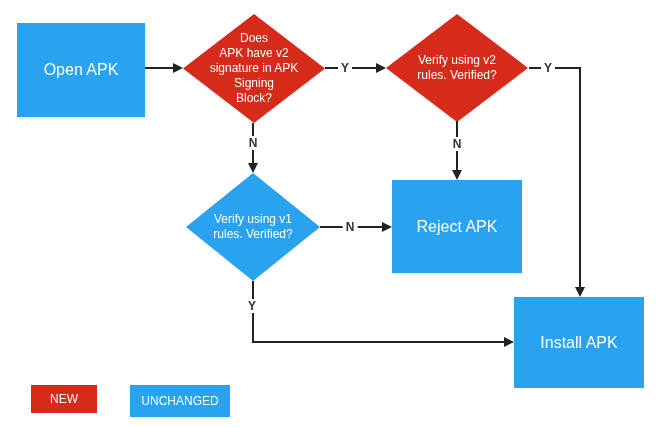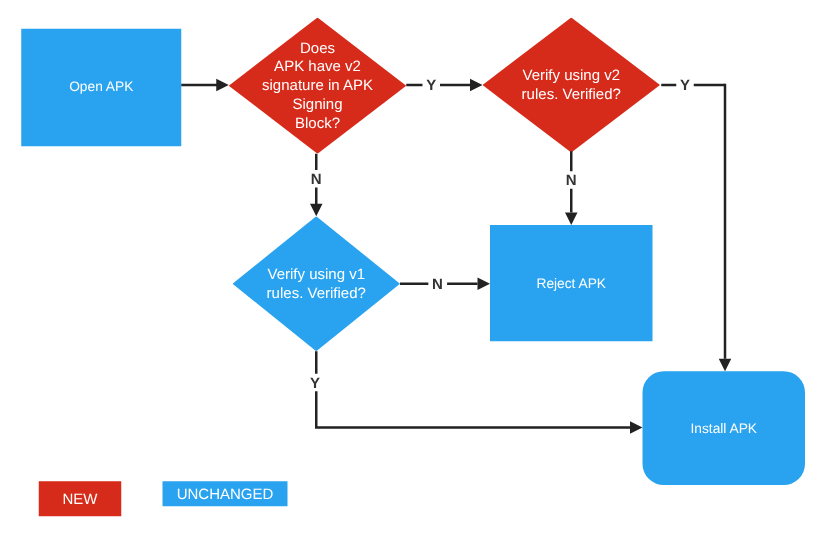--- a/index.html
+++ b/index.html
@@ -10,21 +10,21 @@
     background: var(--background, #fff);
     font-family: "Liberation Sans", sans-serif;
     overflow: hidden;
   }
   .node-rect {
     position: absolute;
     display: flex;
     align-items: center;
     justify-content: center;
     color: var(--node-text, #fff);
-    font-size: 11px;
+    font-size: 16px;
     text-align: center;
   }
   .node-diamond {
     position: absolute;
     display: flex;
     align-items: center;
     justify-content: center;
     color: var(--node-text, #fff);
     font-size: 12px;
     line-height: 1.25;
@@ -81,21 +81,21 @@
 Block?</div>
 
   <div class="node-diamond fill-new" style="left:386px; top:14px; width:142px; height:108px;">Verify using v2
 rules. Verified?</div>
 
   <div class="node-diamond fill-unchanged" style="left:186px; top:173px; width:134px; height:108px;">Verify using v1
 rules. Verified?</div>
 
   <div class="node-rect fill-unchanged" style="left:392px; top:180px; width:130px; height:93px;">Reject APK</div>
 
-  <div class="node-rect fill-unchanged" style="left:514px; top:297px; width:130px; height:91px;border-radius:17px;">Install APK</div>
+  <div class="node-rect fill-unchanged" style="left:514px; top:297px; width:130px; height:91px;">Install APK</div>
 
   <div class="hline" style="left:145px; top:67px; width:30px;"></div>
   <div class="arrow-right" style="left:173px; top:63px;"></div>
 
   <div class="hline" style="left:325px; top:67px; width:52px;"></div>
   <div class="arrow-right" style="left:376px; top:63px;"></div>
   <span class="edge-label" style="left:345px; top:68px;">Y</span>
 
   <div class="vline" style="left:252px; top:123px; height:41px;"></div>
   <div class="arrow-down" style="left:248px; top:163px;"></div>
@@ -113,15 +113,15 @@
   <div class="hline" style="left:320px; top:226px; width:62px;"></div>
   <div class="arrow-right" style="left:382px; top:222px;"></div>
   <span class="edge-label" style="left:350px; top:227px;">N</span>
 
   <div class="vline" style="left:252px; top:281px; height:61px;"></div>
   <div class="hline" style="left:252px; top:341px; width:252px;"></div>
   <div class="arrow-right" style="left:504px; top:337px;"></div>
   <span class="edge-label" style="left:252px; top:306px;">Y</span>
 
   <div class="legend-box fill-new" style="left:15px; top:385px; width:66px; height:28px;margin-left:16px;">NEW</div>
-  <div class="legend-box fill-unchanged" style="left:130px; top:385px; width:100px; height:20px;">UNCHANGED</div>
+  <div class="legend-box fill-unchanged" style="left:130px; top:385px; width:100px; height:32px;">UNCHANGED</div>
 
 </div>
 
 </body></html>

